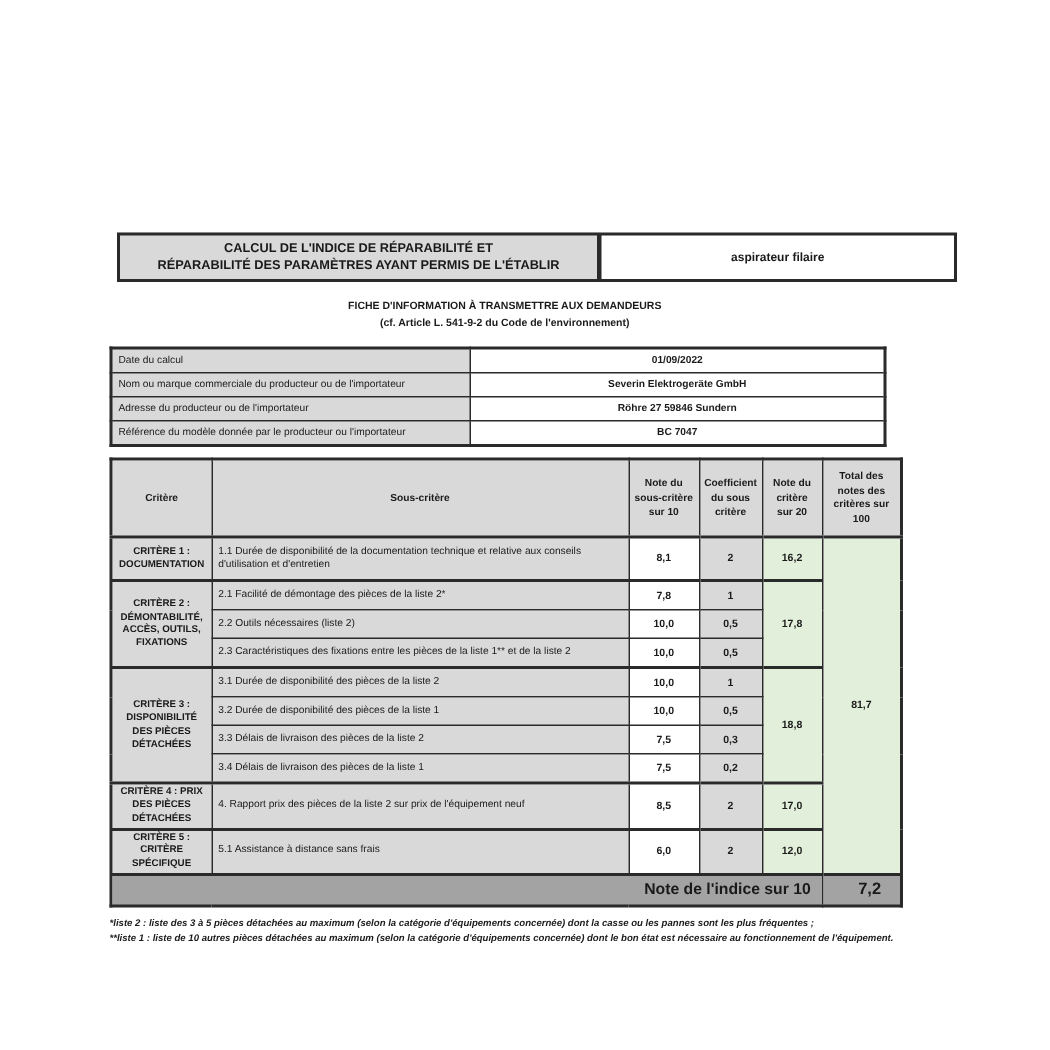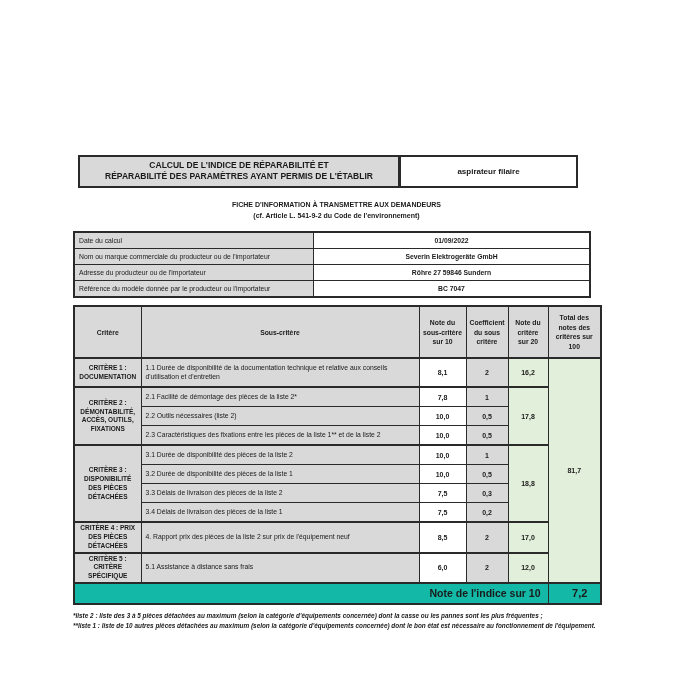--- a/index.html
+++ b/index.html
@@ -3,21 +3,21 @@
 <meta charset="utf-8">
 <style>
   html, body { margin:0; padding:0; }
   body {
     width:700px; height:700px; background:#ffffff; position:relative;
     font-family:"Liberation Sans", sans-serif; color:#1a1a1a; overflow:hidden;
   }
   .doc { position:absolute; left:73px; top:155px; width:527px; }
 
   
-  .header-row { display:flex; margin-left:5px; width:500px; }
+  .header-row { display:flex; margin-left:5px; width:560px; }
   .title-box {
     width:306px; background:#d9d9d9; border:2px solid #2a2a2a;
     display:flex; flex-direction:column; justify-content:center;
     text-align:center; font-weight:bold; font-size:8.5px; line-height:1.35;
     padding:3px 6px; min-height:22px;
   }
   .product-box {
     flex:1; border:2px solid #2a2a2a; border-left-width:1px; background:#ffffff;
     display:flex; align-items:center; justify-content:center;
     font-weight:bold; font-size:8px;
@@ -45,21 +45,21 @@
   }
   td.sub  { background:#d9d9d9; font-size:6.8px; padding:1px 4px; line-height:1.3; }
   td.note { background:#ffffff; font-weight:bold; font-size:7px; text-align:center; }
   td.coef { background:#d9d9d9; font-weight:bold; font-size:7px; text-align:center; }
   td.n20  { background:#e2efda; font-weight:bold; font-size:7px; text-align:center; }
   td.total{ background:#e2efda; font-weight:bold; font-size:7px; text-align:center; }
   tr.row-std td { height:16px; }
   tr.row-tall td { height:25px; }
   tr.row-mid td { height:19px; }
   tr.grp-start td { border-top-width:2px; }
-  tr.index-row td { background:#14b8a6; border-top-width:2px; height:17px;padding-left:12px; }
+  tr.index-row td { background:#a3a3a3; border-top-width:2px; height:17px;padding-left:12px; }
   td.index-label { text-align:right; font-weight:bold; font-size:10.5px; padding-right:7px; }
   td.index-value { text-align:center; font-weight:bold; font-size:11px; }
 
   
   .footnotes { margin-top:6px; font-size:6.4px; font-style:italic; font-weight:bold; line-height:1.65; }
 </style>
 </head>
 <body>
 
 <div class="doc">

